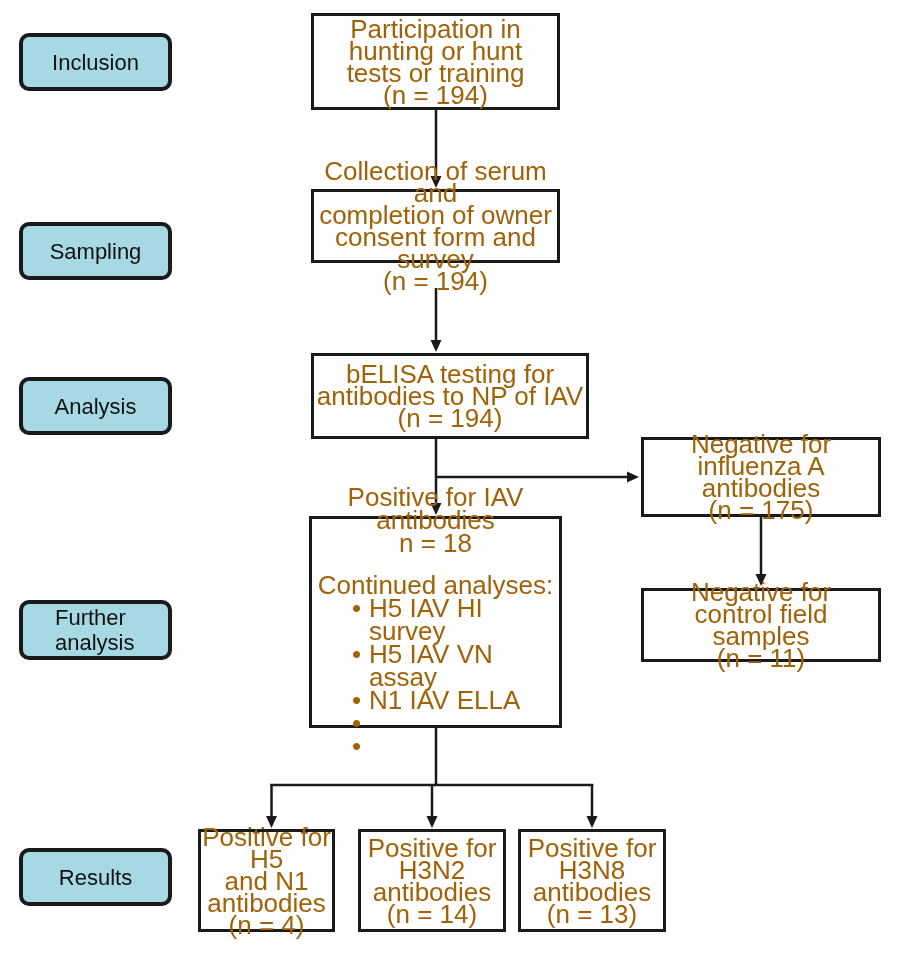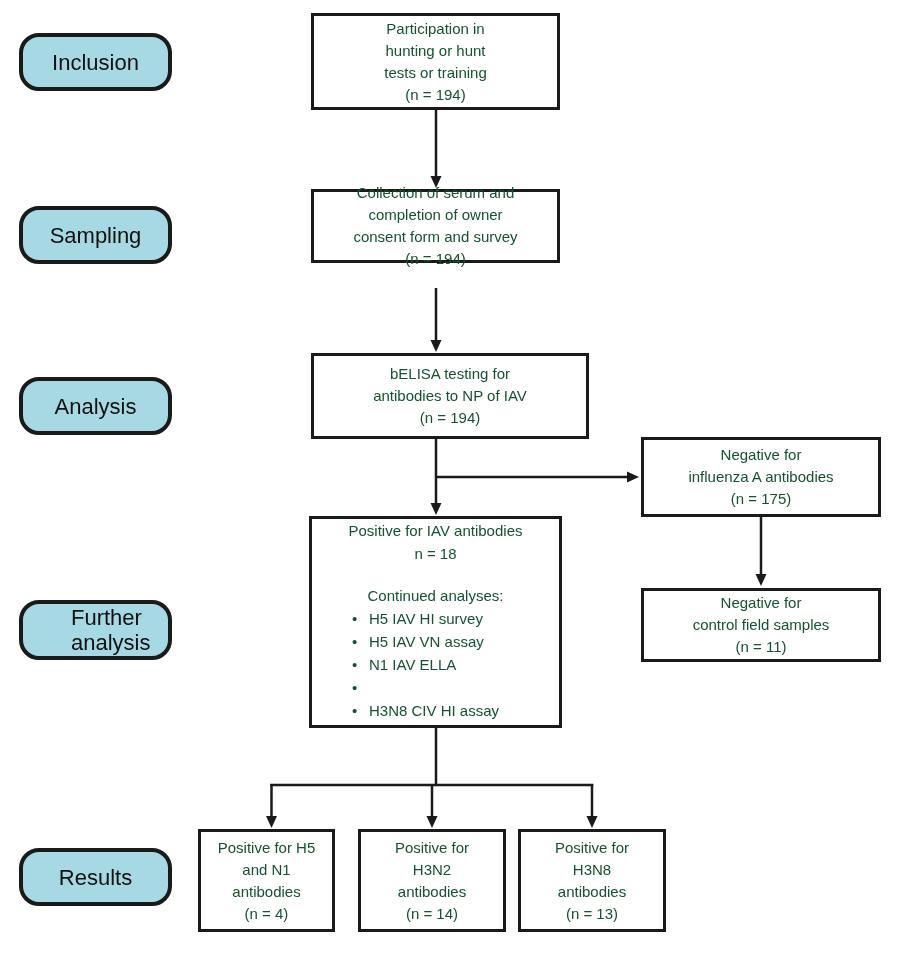--- a/index.html
+++ b/index.html
@@ -15,46 +15,46 @@
     color:#111111;
     overflow:hidden;
   }
   
   .stage{
     position:absolute;
     left:19px;width:153px;height:58px;
     box-sizing:border-box;
     background:var(--stage-fill);
     border:4px solid var(--stroke);
-    border-radius:20px;
+    border-radius:10px;
     display:flex;align-items:center;justify-content:center;
     font-size:22px;line-height:25px;
     color:#111111;
   }
   .stage.two-line{
     height:60px;
     justify-content:flex-start;
-    padding-left:48px;
+    padding-left:32px;
     text-align:left;
   }
   .stage .stage-label{white-space:pre-line;}
   
   .fbox{
     position:absolute;
     box-sizing:border-box;
     background:#ffffff;
     border:3px solid var(--stroke);
     display:flex;flex-direction:column;
     align-items:center;justify-content:center;
     text-align:center;
-    font-size:15px;line-height:22px;
-    color:#14532d;
+    font-size:26px;line-height:22px;
+    color:#a16207;
   }
   .btxt{white-space:pre-line;}
-  .fbox.detail{line-height:23px;justify-content:flex-start;}
+  .fbox.detail{line-height:23px;justify-content:center;}
   .fbox.detail .subtitle{margin-top:19px;}
   .blist{
     align-self:stretch;
     text-align:left;
     padding-left:40px;
   }
   .blist .li{display:flex;}
   .blist .dot{width:17px;flex:0 0 17px;}
   
   svg.arrows{position:absolute;left:0;top:0;pointer-events:none;}
@@ -101,21 +101,21 @@
     </g>
     <g>
       <line class="ln" x1="592" y1="784" x2="592" y2="818"></line>
       <polygon class="ah" points="586.5,816 597.5,816 592,828"></polygon>
     </g>
   </svg>
 
   <div class="stage" style="top:33px">
     <span class="stage-label">Inclusion</span>
   </div>
-  <div class="stage" style="top:206px">
+  <div class="stage" style="top:222px">
     <span class="stage-label">Sampling</span>
   </div>
   <div class="stage" style="top:377px">
     <span class="stage-label">Analysis</span>
   </div>
   <div class="stage two-line" style="top:600px">
     <span class="stage-label">Further
 analysis</span>
   </div>
   <div class="stage" style="top:848px">
@@ -157,21 +157,20 @@
       </div>
       <div class="li">
         <span class="dot">•</span>
         <span>N1 IAV ELLA</span>
       </div>
       <div class="li">
         <span class="dot">•</span>
       </div>
       <div class="li">
         <span class="dot">•</span>
-        <span>H3N8 CIV HI assay</span>
       </div>
     </div>
   </div>
 
   <div class="fbox" style="left:641px;top:437px;width:240px;height:80px">
     <div class="btxt">Negative for
 influenza A antibodies
 (n = 175)</div>
   </div>
 

